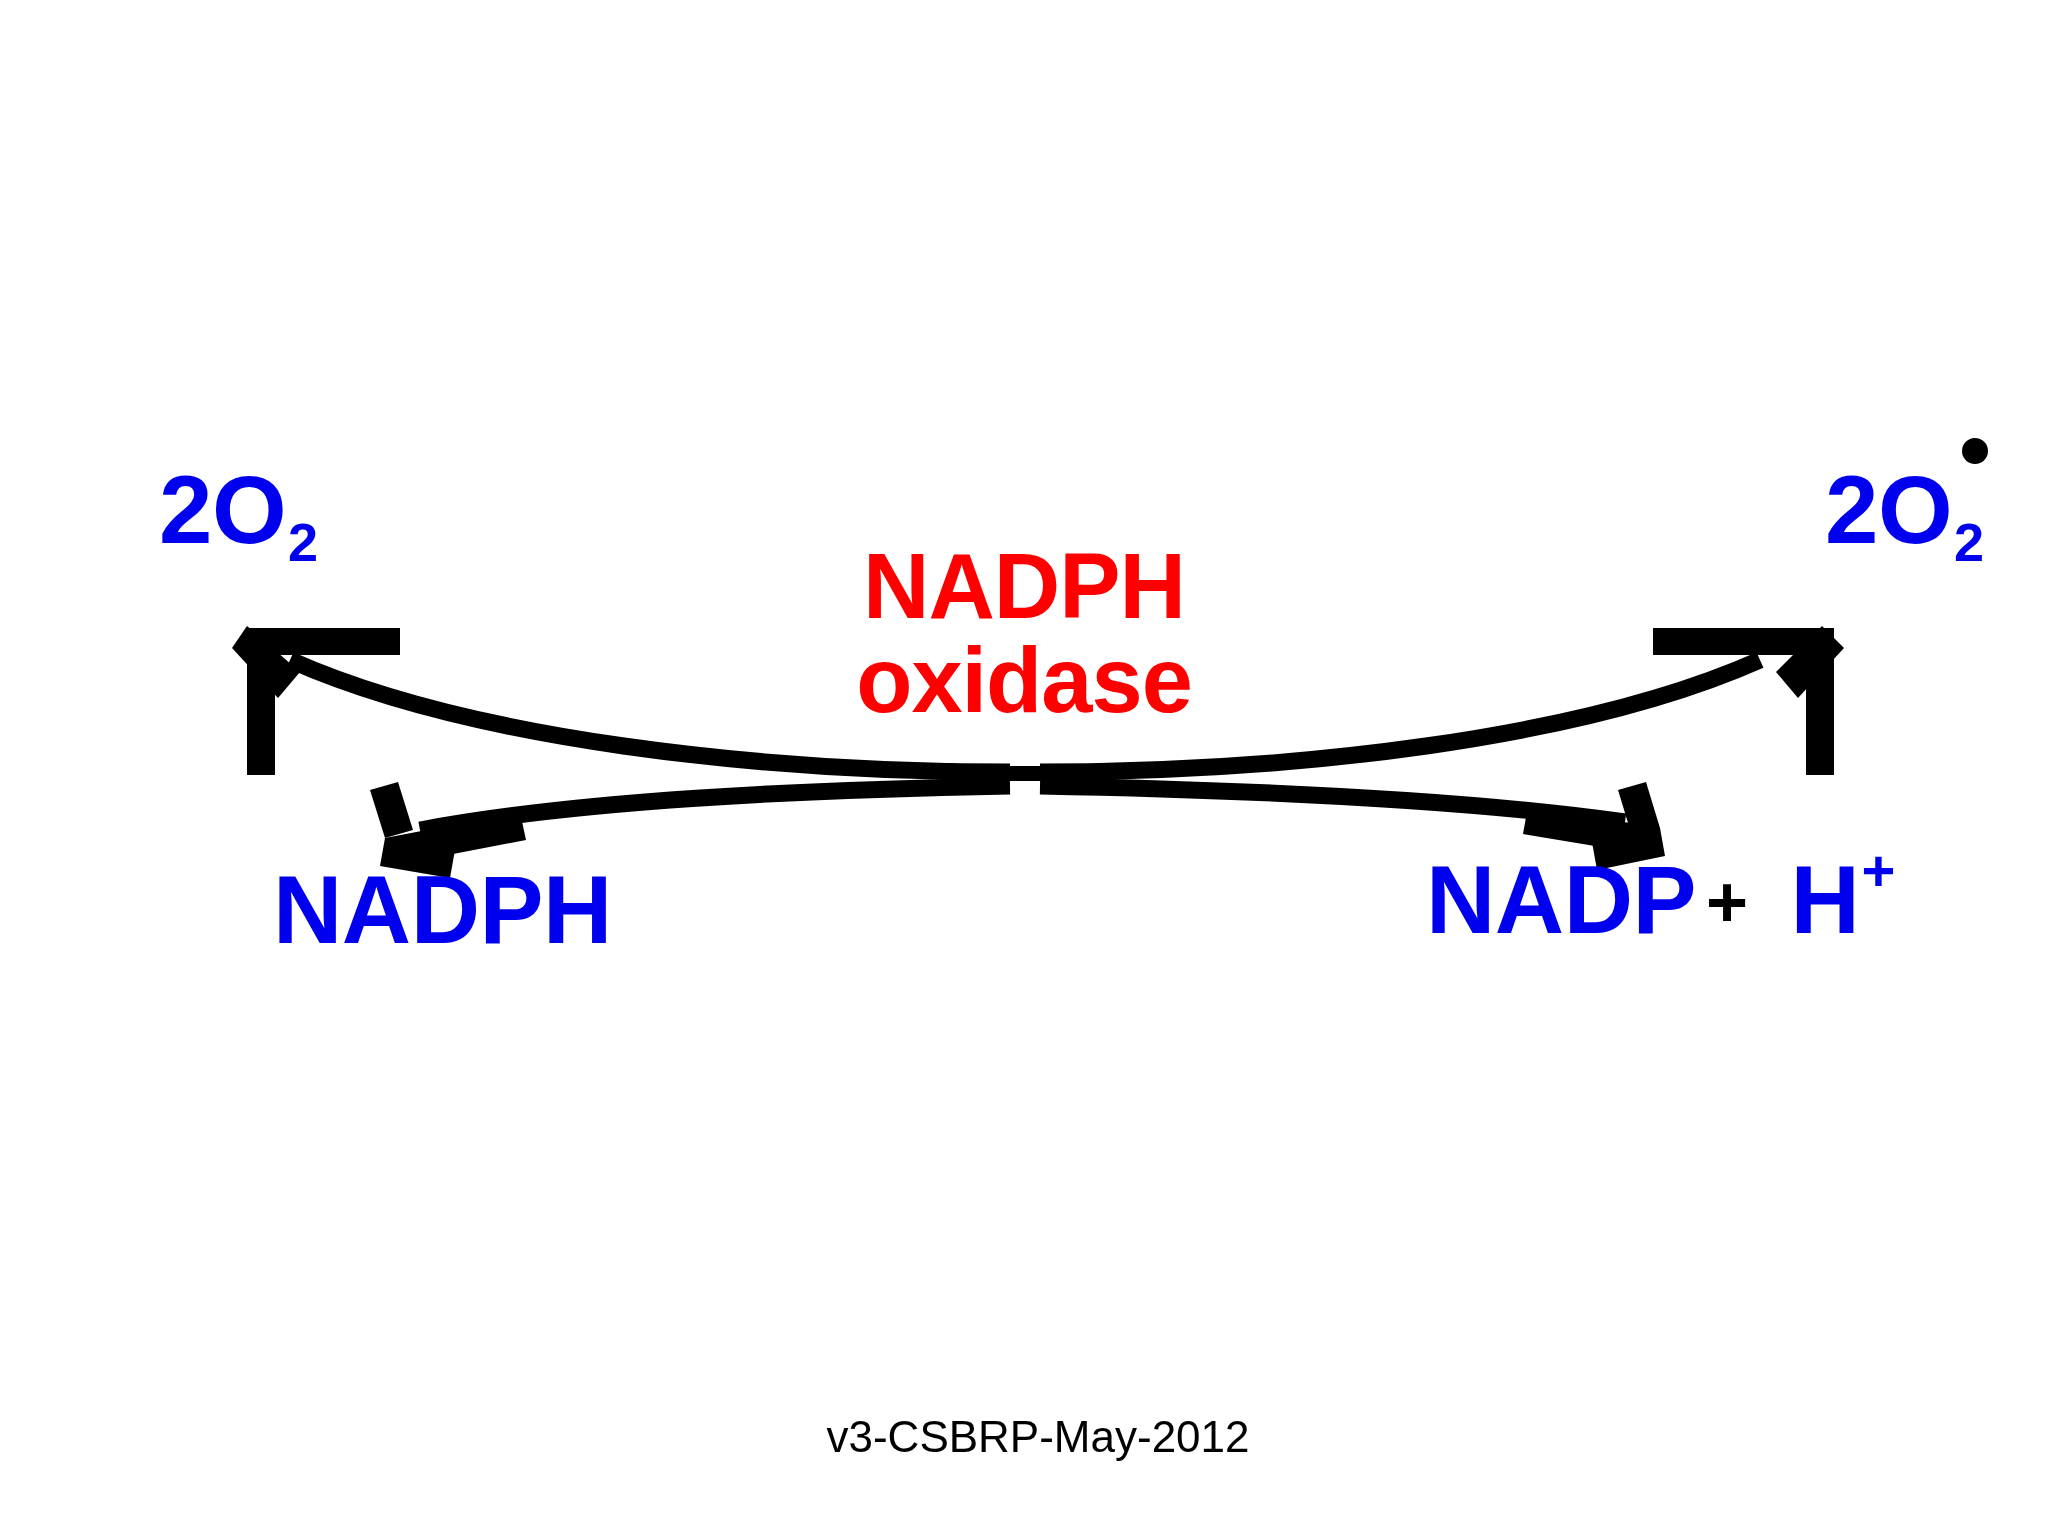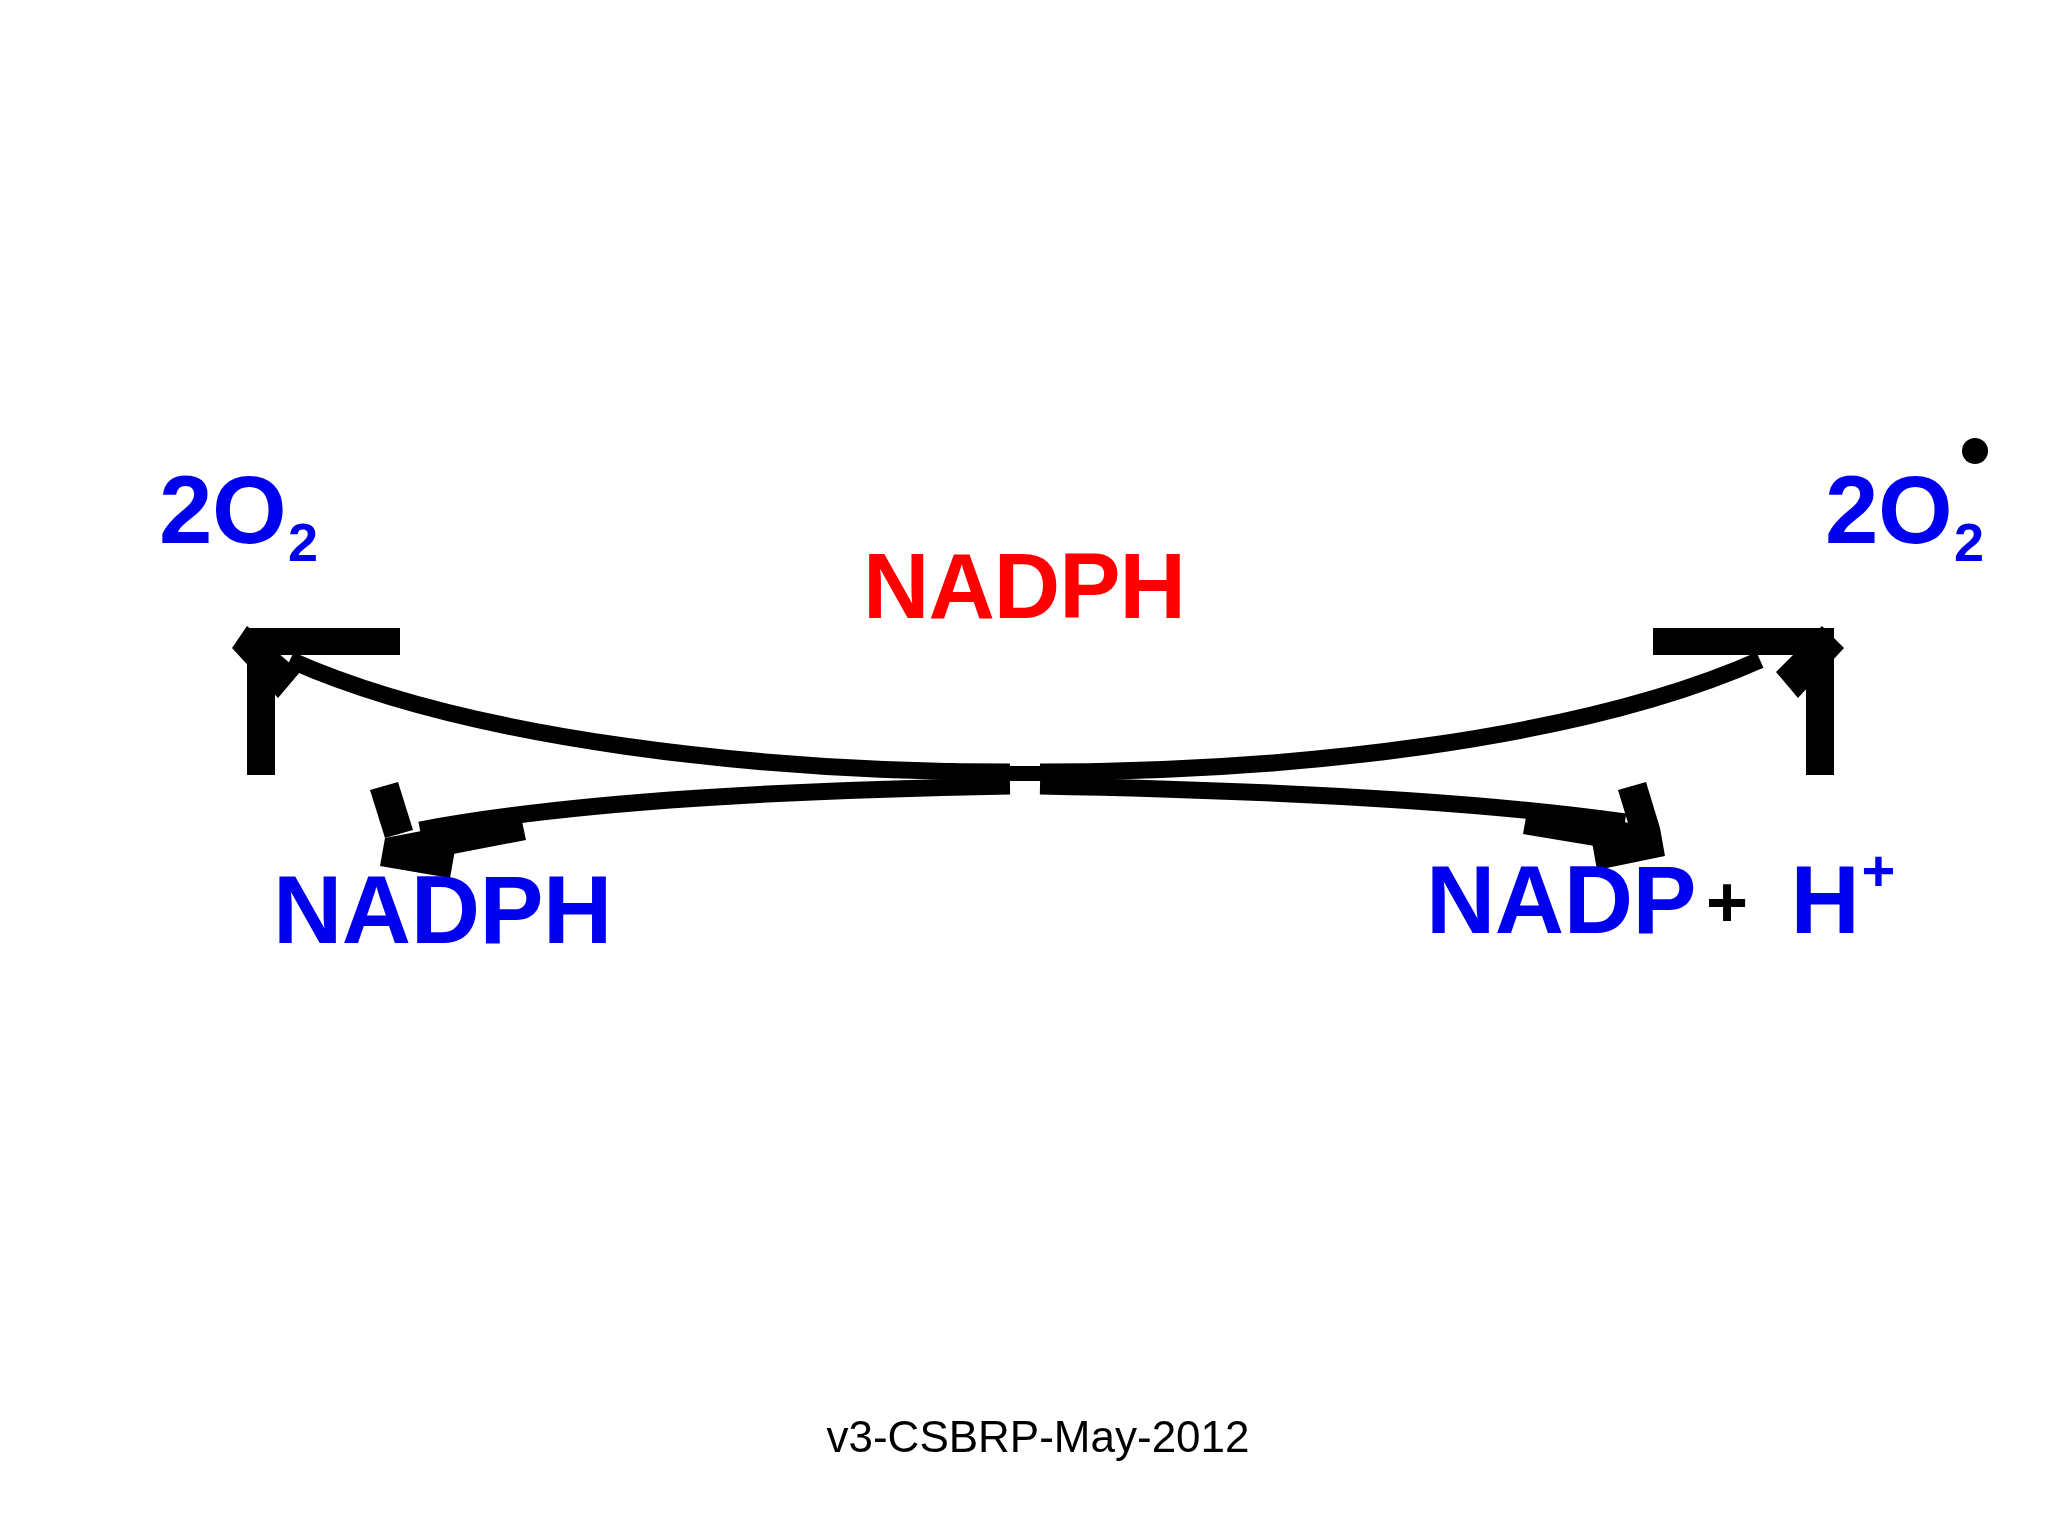--- a/index.html
+++ b/index.html
@@ -159,17 +159,18 @@
   <div class="species" id="label-nadph" style="color:#0000EE;">
     <span class="main">NADPH</span>
   </div>
 
   <div class="species" id="label-nadp-h" style="color:#0000EE;text-align:right;">
     <span class="main">NADP</span><span class="plus-sep" style="color:#000000;">+</span><span class="main">H</span><span class="sup">+</span>
   </div>
 
   <div id="enzyme-label" style="color:#FF0000;">
     <span class="ln">NADPH</span>
+    <span class="ln">oxidase</span>
   </div>
 
   <div id="footer-note">v3-CSBRP-May-2012</div>
 
 </div>
 
 </body></html>

